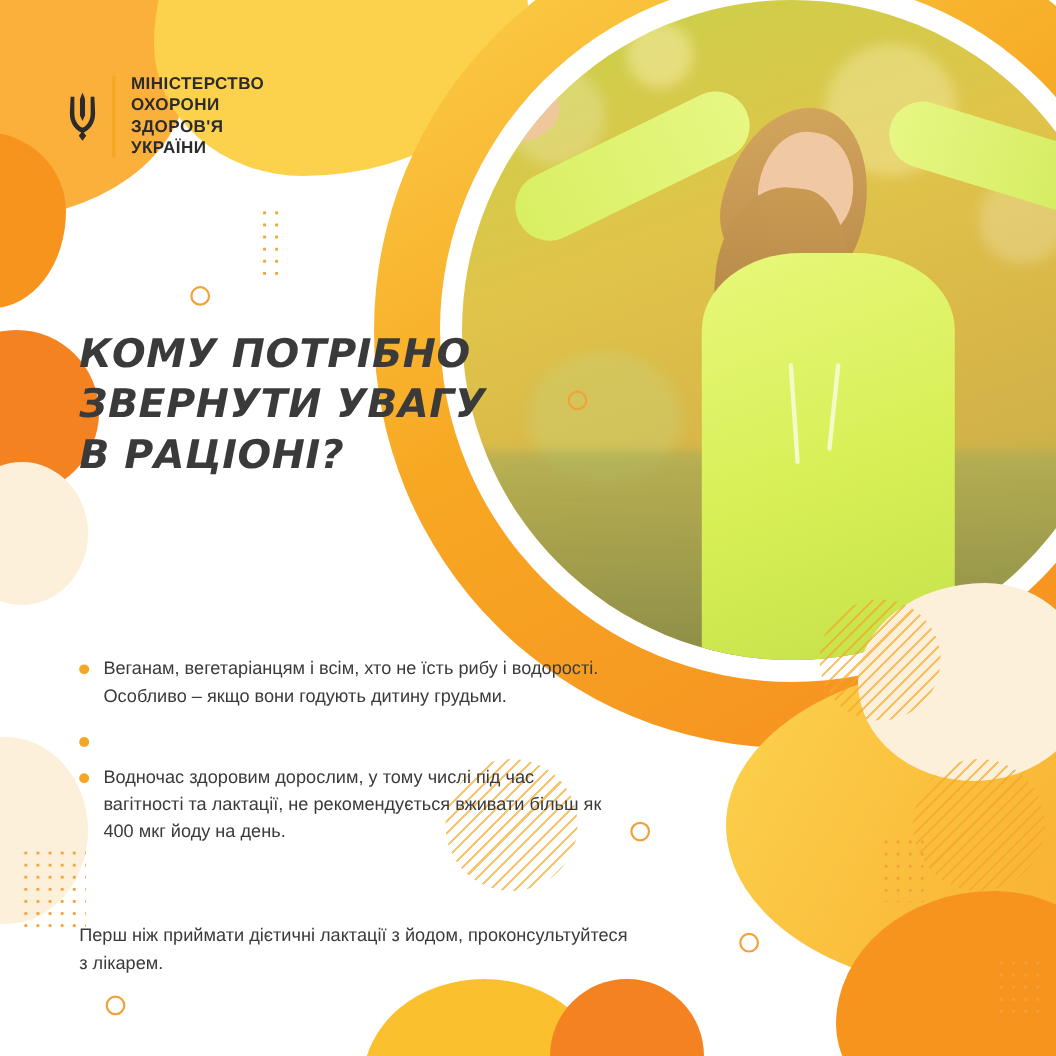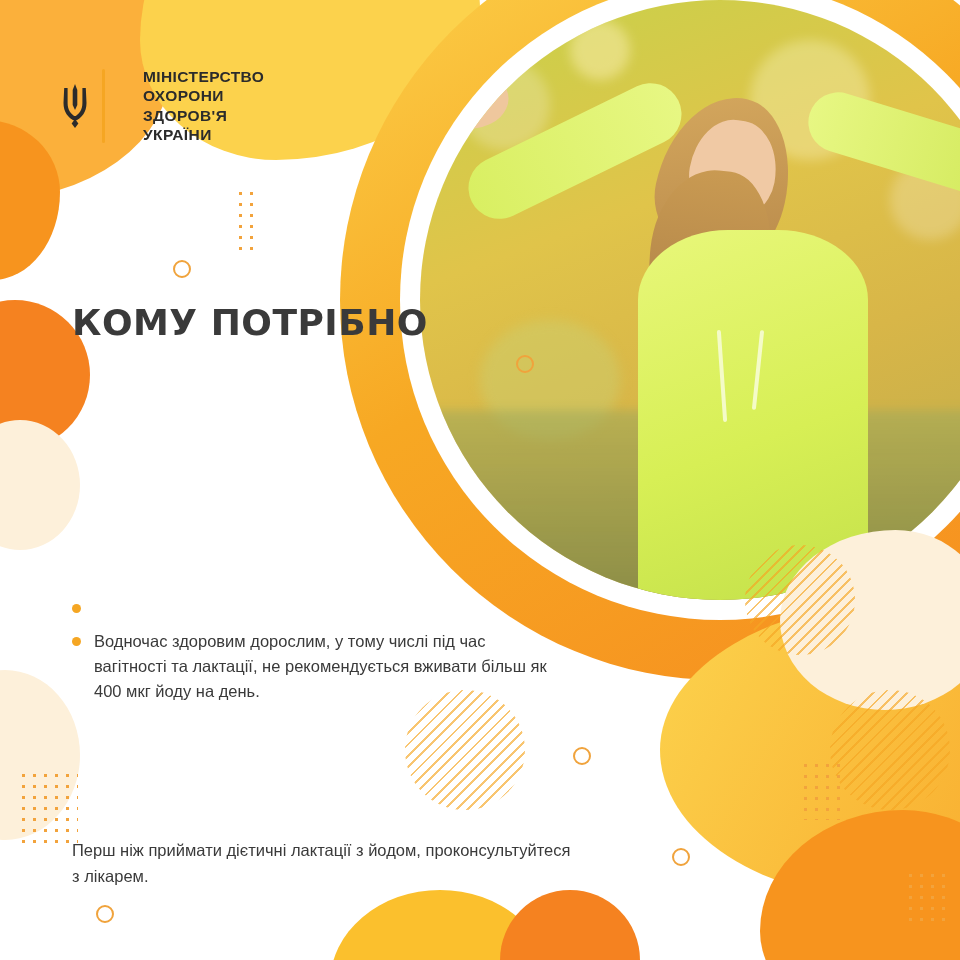--- a/index.html
+++ b/index.html
@@ -304,39 +304,39 @@
   .logo-divider {
     width: 3px;
     height: 74px;
     background: #f5a623;
     border-radius: 2px;
   }
   .logo-text {
     display: flex;
     flex-direction: column;
     gap: 2px;
-    margin-left: 24px;
   }
   .logo-text span {
     font-family: "Liberation Sans", sans-serif;
     font-weight: bold;
     font-size: 15.5px;
     letter-spacing: .4px;
     color: #2b2b2b;
     line-height: 1.12;
     text-transform: uppercase;
   }
 
   
   .headline {
     position: absolute;
     left: 72px;
     top: 300px;
     width: 430px;
     z-index: 20;
+    font-style: italic;
   }
   .headline div {
     font-family: "DejaVu Sans", sans-serif;
     font-weight: bold;
     font-size: 36px;
     line-height: 1.26;
     letter-spacing: .5px;
     color: #3a3a3a;
     text-transform: uppercase;
   }
@@ -452,23 +452,29 @@
     <div class="logo-text">
       <span>МІНІСТЕРСТВО</span>
       <span>ОХОРОНИ</span>
       <span>ЗДОРОВ'Я</span>
       <span>УКРАЇНИ</span>
     </div>
   </div>
 
   <div class="headline">
     <div>КОМУ ПОТРІБНО</div>
+    <div>ЗВЕРНУТИ УВАГУ</div>
+    <div>В РАЦІОНІ?</div>
   </div>
 
   <div class="bullets">
+    <div class="bullet">
+      <div class="bullet-dot"></div>
+      <div class="bullet-text">Веганам, вегетаріанцям і всім, хто не їсть рибу і водорості. Особливо – якщо вони годують дитину грудьми.</div>
+    </div>
     <div class="bullet">
       <div class="bullet-dot"></div>
     </div>
     <div class="bullet">
       <div class="bullet-dot"></div>
       <div class="bullet-text">Водночас здоровим дорослим, у тому числі під час вагітності та лактації, не рекомендується вживати більш як 400 мкг йоду на день.</div>
     </div>
   </div>
 
   <div class="footnote">Перш ніж приймати дієтичні лактації з йодом, проконсультуйтеся з лікарем.</div>

